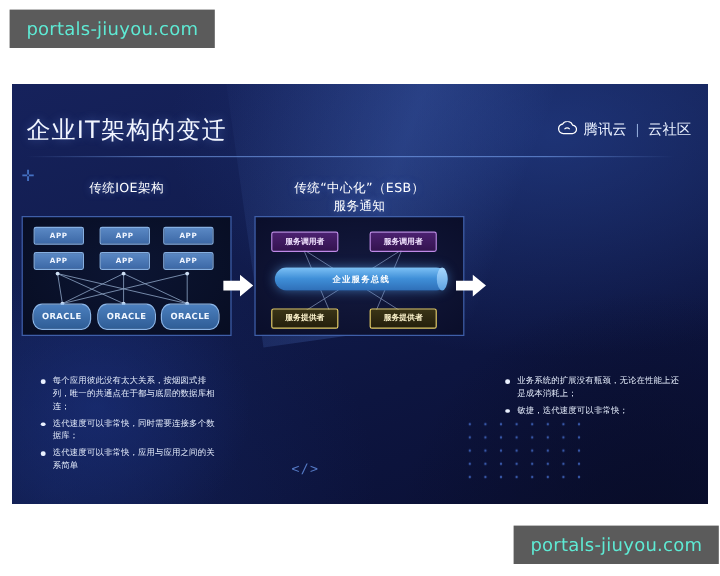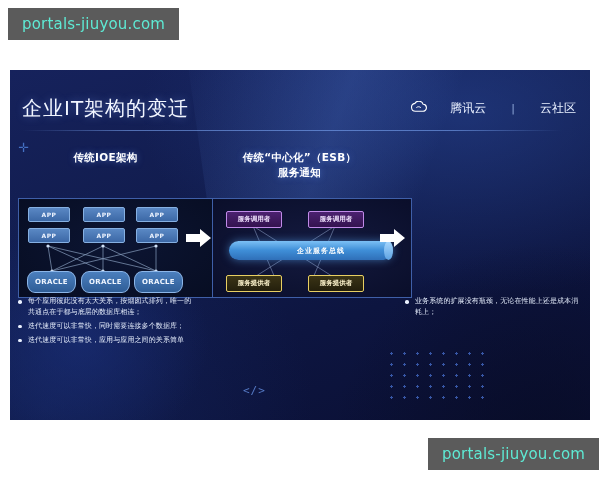--- a/index.html
+++ b/index.html
@@ -61,47 +61,47 @@
     font-size: 20px; color: #f2f6ff; letter-spacing: 1px;
     text-shadow: 0 0 8px rgba(120,160,255,.45);
   }
   #header-rule {
     position: absolute; left: 22px; top: 130px;
     width: 540px; height: 1px;
     background: linear-gradient(90deg, rgba(120,160,255,0) 0%, rgba(130,175,255,.55) 20%, rgba(130,175,255,.55) 80%, rgba(120,160,255,0) 100%);
   }
   #brand {
     position: absolute; right: 24px; top: 100px;
-    display: flex; align-items: center; gap: 23px;
+    display: flex; align-items: center; gap: 5px;
     color: #eaf1ff; font-size: 12px; white-space: nowrap;
   }
   #brand .divider { color: #8fa8d8; margin: 0 2px; font-size: 11px; }
 
   
   .plus-deco {
     position:absolute; color:#4d7fd6; font-size:13px; opacity:.85;
   }
   #plus-1 { left: 18px; top: 140px; }
 
   
   .col { position: absolute; top: 150px; width: 175px; }
   #col-1 { left: 18px; }
   #col-2 { left: 212px; }
   #col-3 { left: 405px; }
 
   .col-head {
     text-align: center; color: #ffffff; font-size: 10.5px;
-    font-weight: bold; line-height: 1.45; letter-spacing: .3px;
+    font-weight: normal; line-height: 1.45; letter-spacing: .3px;
     text-shadow: 0 0 6px rgba(110,155,255,.5);
     height: 30px;
   }
 
   .panel {
-    position: relative; margin-top: 18px;
-    width: 200px; height: 100px;
+    position: relative; margin-top: 0;
+    width: 175px; height: 100px;
     border: 1px solid #3f5fa8;
     box-sizing: border-box;
     overflow: hidden;
   }
   #panel-1 { background: radial-gradient(ellipse at 50% 45%, #0c1533 0%, #070d22 100%); }
   #panel-2 { background: radial-gradient(ellipse at 50% 50%, #141a3f 0%, #0a0e2a 100%); }
   #panel-3 { background: #000000; }
 
   
   .app-box {
@@ -139,21 +139,20 @@
   }
   #esb-bus {
     position: absolute; left: 16px; top: 42px;
     width: 144px; height: 19px;
     background: linear-gradient(180deg, #7cc0f5 0%, #3f8fd8 48%, #2f6fb8 100%);
     border-radius: 10px;
     color: #ffffff; font-size: 7px; font-weight: bold;
     display: flex; align-items: center; justify-content: center;
     letter-spacing: 1px;
     box-shadow: 0 0 9px rgba(90,165,240,.55);
-    padding-left: 20px;
   }
   #esb-bus::after {
     content: ""; position: absolute; right: 0; top: 0;
     width: 9px; height: 19px; border-radius: 50%;
     background: linear-gradient(180deg, #a8d8ff 0%, #5ea3e2 100%);
   }
   #panel-2 svg { position: absolute; left:0; top:0; }
 
   
   .ms-node {
@@ -187,21 +186,21 @@
   
   .arrow { position: absolute; top: 228px; width: 26px; height: 20px; }
   #arrow-1 { left: 186px; }
   #arrow-2 { left: 380px; }
 
   
   .bullets { position: absolute; top: 296px; width: 178px; }
   #bul-1 { left: 18px; }
   #bul-2 { left: 212px; }
   #bul-3 { left: 405px; }
-  .bullets ul { list-style: none; margin: 0; padding: 0; }
+  .bullets ul { list-style: none; margin: 16px; padding: 0; }
   .bullets li {
     position: relative; padding-left: 10px;
     color: #e4ecfb; font-size: 7px; line-height: 1.55;
     margin-bottom: 3px; letter-spacing: .1px;
   }
   .bullets li::before {
     content: ""; position: absolute; left: 0; top: 4px;
     width: 3.5px; height: 3.5px; border-radius: 50%;
     background: #eaf1ff;
   }
@@ -323,20 +322,21 @@
   <div class="bullets" id="bul-1">
     <ul>
       <li>每个应用彼此没有太大关系，按烟囱式排列，唯一的共通点在于都与底层的数据库相连；</li>
       <li>迭代速度可以非常快，同时需要连接多个数据库；</li>
       <li>迭代速度可以非常快，应用与应用之间的关系简单</li>
     </ul>
   </div>
   <div class="bullets" id="bul-3">
     <ul>
       <li>业务系统的扩展没有瓶颈，无论在性能上还是成本消耗上；</li>
+      <li>敏捷，迭代速度可以非常快；</li>
     </ul>
   </div>
 
   <div id="dot-grid"></div>
   <div id="code-mark">&lt;/&gt;</div>
 
   <div class="watermark" id="wm-bottom">portals-jiuyou.com</div>
 
 </div>
 

